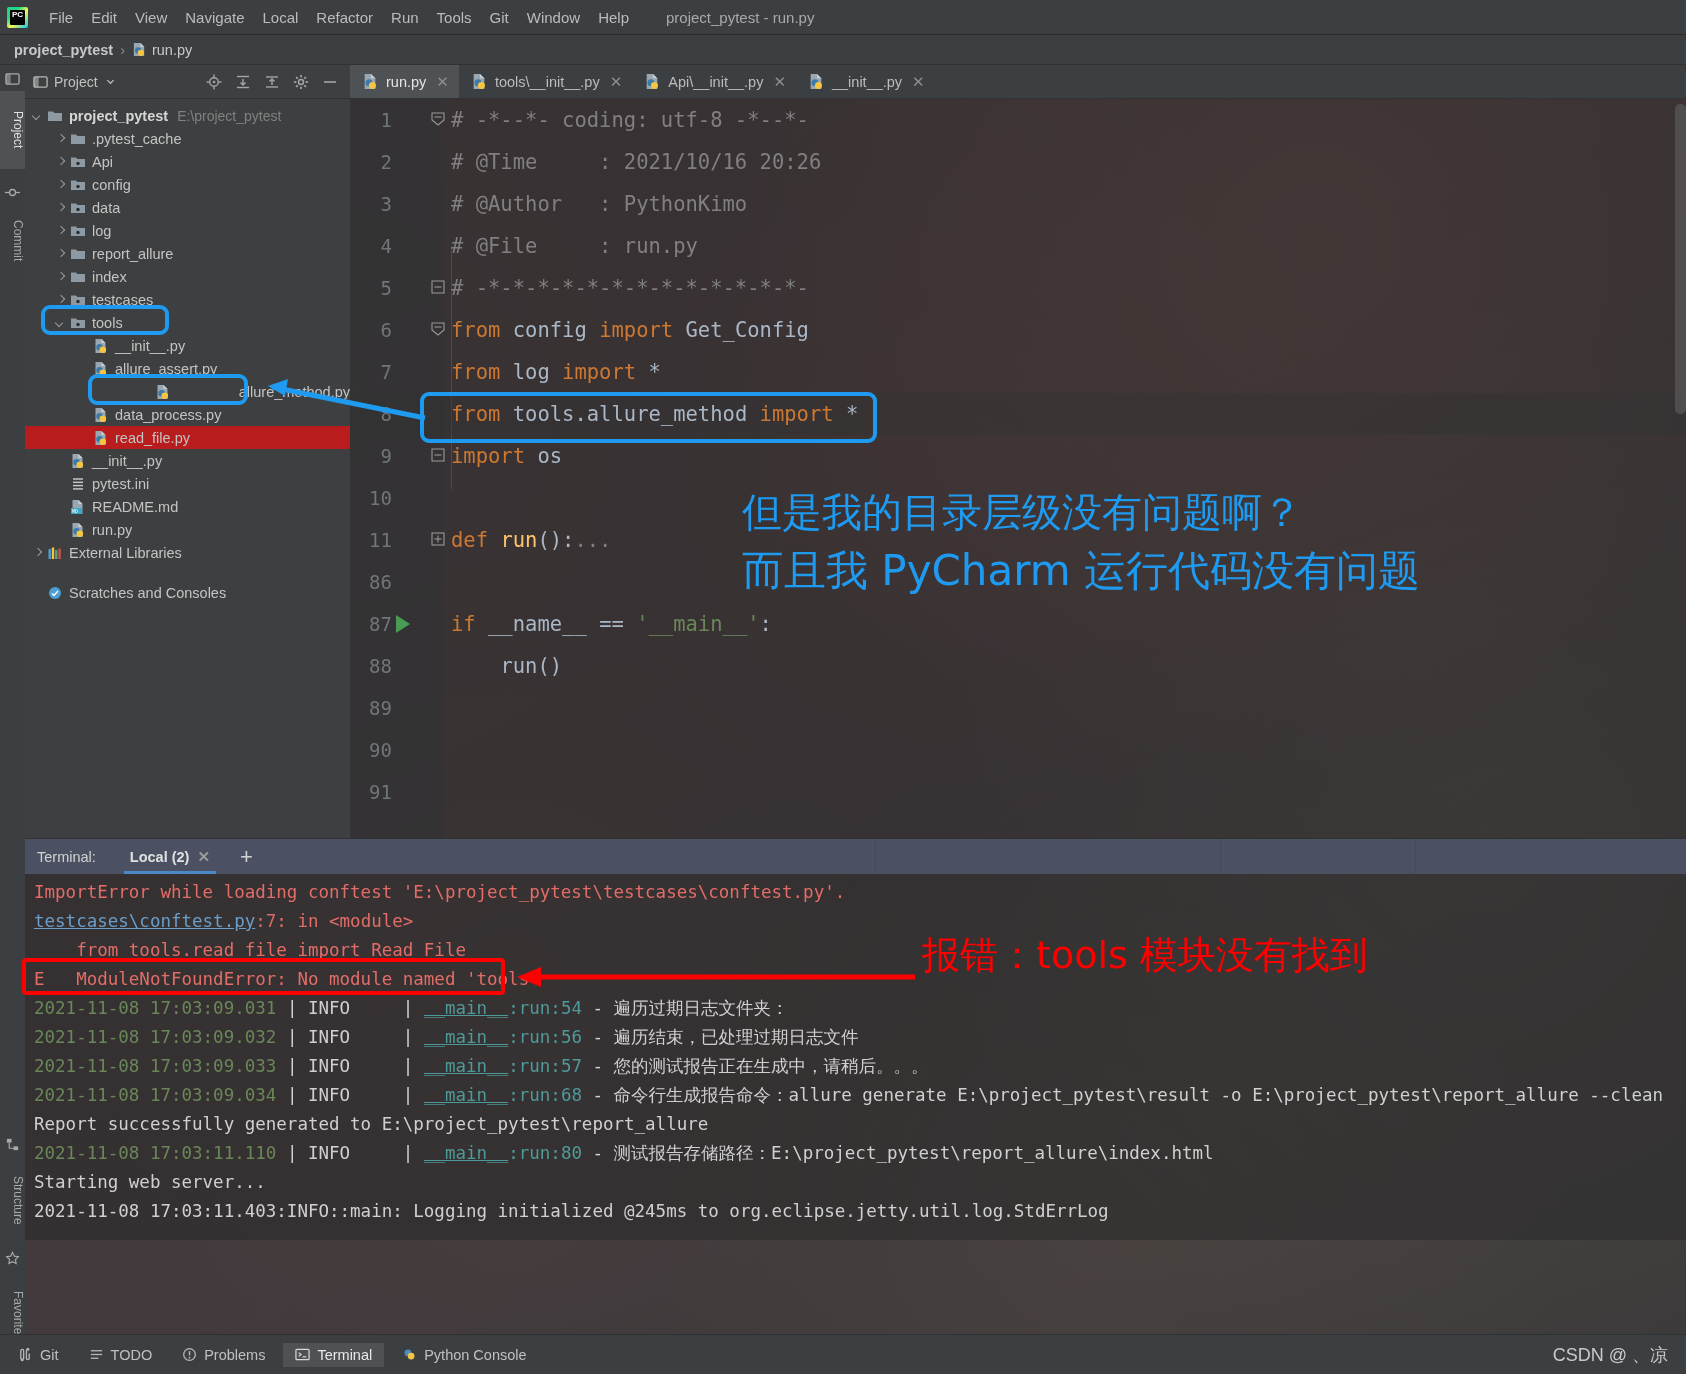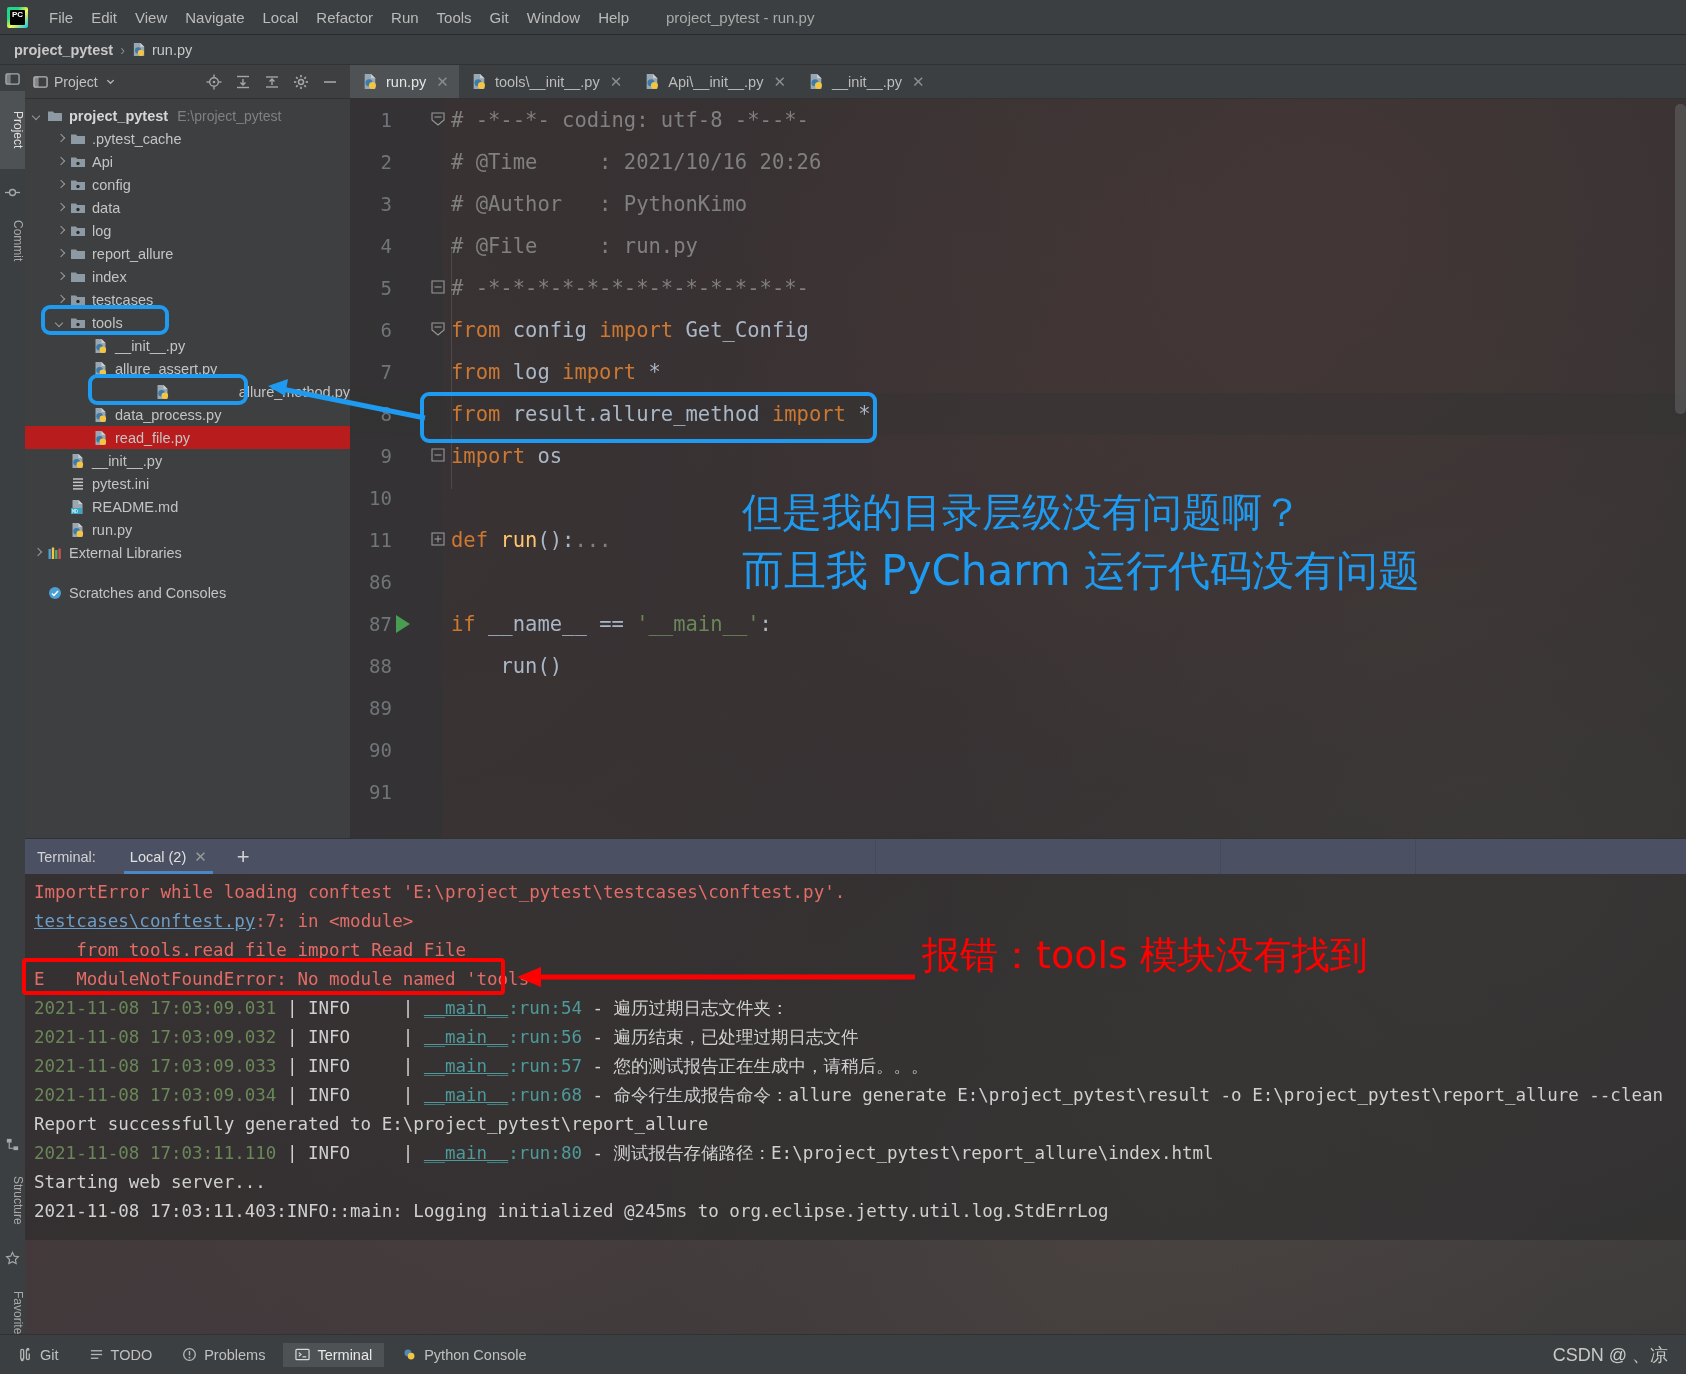--- a/index.html
+++ b/index.html
@@ -181,21 +181,21 @@
 
   
   .termheader {
     position: absolute; left: 25px; top: 838px; width: 1661px; height: 36px;
     background: #4b5162; display: flex; align-items: center; z-index: 4;
     border-top: 1px solid #2f3133;
   }
   .term-label { font-size: 14.5px; color: #d2d2d2; margin-left: 12px; }
   .term-tab {
     margin-left: 26px; height: 100%; display: flex; align-items: center; gap: 8px;
-    padding: 0 8px; position: relative; font-size: 14.5px; color: #e0e0e0;
+    padding: 0 8px; position: relative; font-size: 14.5px; color: #e0e0e0; font-weight: bold;
   }
   .term-tab::after {
     content: ""; position: absolute; left: 2px; right: 2px; bottom: 0;
     height: 3px; background: #4a88c7;
   }
   .term-tab .x { color: #9a9a9a; font-size: 15px; }
   .term-plus { margin-left: 22px; font-size: 22px; color: #d2d2d2; line-height: 1; }
   .termheader .grid-sep {
     position: absolute; top: 0; bottom: 0; width: 1px; background: #434a5a;
   }
@@ -599,21 +599,21 @@
       <div class="cline" style="top: 126px;"><span class="num">4</span><span class="txt"><span class="k-com"># @File     : run.py</span></span></div>
       <div class="cline" style="top: 168px;"><span class="num">5</span><svg class="fold" viewBox="0 0 14 14">
       <path d="M1 13h12V1H1z" fill="none" stroke="#999" stroke-width="1.1"></path>
       <line x1="3.5" y1="7" x2="10.5" y2="7" stroke="#999" stroke-width="1.1"></line>
         </svg><span class="txt"><span class="k-com"># -*-*-*-*-*-*-*-*-*-*-*-*-*-</span></span></div>
       <div class="cline" style="top: 210px;"><span class="num">6</span><svg class="fold" viewBox="0 0 14 14">
       <path d="M1 1h12v7l-6 5-6-5z" fill="none" stroke="#999" stroke-width="1.1"></path>
       <line x1="3.5" y1="5" x2="10.5" y2="5" stroke="#999" stroke-width="1.1"></line>
         </svg><span class="txt"><span class="k-kw">from</span> <span class="k-id">config</span> <span class="k-kw">import</span> <span class="k-id">Get_Config</span></span></div>
       <div class="cline" style="top: 252px;"><span class="num">7</span><span class="txt"><span class="k-kw">from</span> <span class="k-id">log</span> <span class="k-kw">import</span> <span class="k-id">*</span></span></div>
-      <div class="cline cur" style="top: 294px;"><span class="num">8</span><span class="txt"><span class="k-kw">from</span> <span class="k-id">result.allure_method</span> <span class="k-kw">import</span> <span class="k-id">*</span></span></div>
+      <div class="cline cur" style="top: 294px;"><span class="num">8</span><span class="txt"><span class="k-kw">from</span> <span class="k-id">tools.allure_method</span> <span class="k-kw">import</span> <span class="k-id">*</span></span></div>
       <div class="cline" style="top: 336px;"><span class="num">9</span><svg class="fold" viewBox="0 0 14 14">
       <path d="M1 13h12V1H1z" fill="none" stroke="#999" stroke-width="1.1"></path>
       <line x1="3.5" y1="7" x2="10.5" y2="7" stroke="#999" stroke-width="1.1"></line>
         </svg><span class="txt"><span class="k-kw">import</span> <span class="k-id">os</span></span></div>
       <div class="cline" style="top: 378px;"><span class="num">10</span><span class="txt"></span></div>
       <div class="cline" style="top: 420px;"><span class="num">11</span><svg class="fold" viewBox="0 0 14 14">
       <rect x="1" y="1" width="12" height="12" fill="none" stroke="#999" stroke-width="1.1"></rect>
       <line x1="3.5" y1="7" x2="10.5" y2="7" stroke="#999" stroke-width="1.1"></line>
       <line x1="7" y1="3.5" x2="7" y2="10.5" stroke="#999" stroke-width="1.1"></line>
         </svg><span class="txt"><span class="k-kw">def</span> <span class="k-fn">run</span><span class="k-id">()</span><span class="k-id">:</span><span class="k-dots">...</span></span></div>

